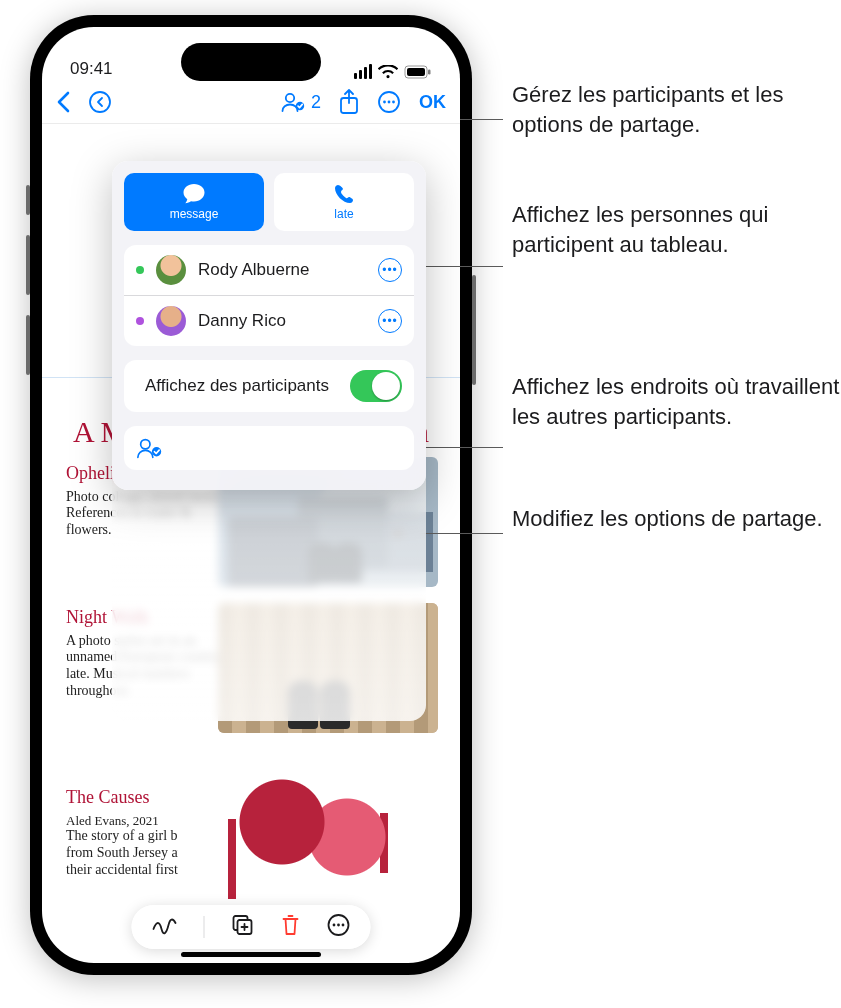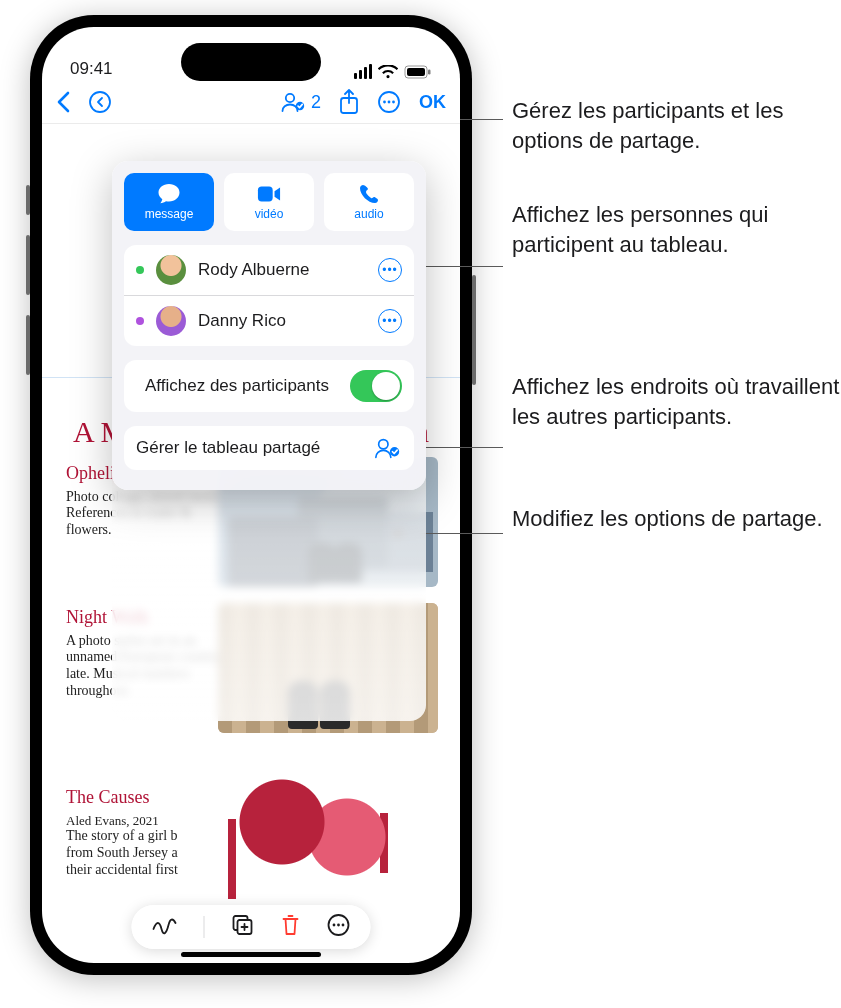--- a/index.html
+++ b/index.html
@@ -288,31 +288,24 @@
 
     <div class="popover">
       <div class="comm-row">
         <div class="comm-btn active">
           <svg viewBox="0 0 24 22">
               <path d="M12 1C6 1 1.5 4.8 1.5 9.6c0 2.7 1.5 5.1 3.8 6.7-.3 1.4-1.2 3-2 4 2.2-.2 4.4-1.2 5.7-2.1 1 .2 2 .3 3 .3 6 0 10.5-3.8 10.5-8.9S18 1 12 1z" fill="currentColor"></path>
             </svg>
           <span>message</span>
         </div>
         <div class="comm-btn">
-          <svg viewBox="0 0 26 18">
-              <rect x="1" y="1" width="16" height="16" rx="4" fill="currentColor"></rect>
-              <path d="M19 6l6-4v14l-6-4z" fill="currentColor"></path>
-            </svg>
-          <span>vidéo</span>
-        </div>
-        <div class="comm-btn">
           <svg viewBox="0 0 22 22">
               <path d="M5 2C4 2 2 3 2 5c0 7 8 15 15 15 2 0 3-2 3-3 0-1-3-3-4-3s-2 2-3 1-5-4-5-6 2-2 2-3-3-4-5-4z" fill="currentColor"></path>
             </svg>
-          <span>audio</span>
+          <span>late</span>
         </div>
       </div>
 
 
       <div class="card">
         <div class="row">
           <span class="dot" style="background:#34c759"></span>
           <span class="avatar" style="background:radial-gradient(circle at 50% 35%,#f2c29b 0 10px,#5a8f3e 11px)"></span>
           <span>Rody Albuerne</span>
           <span class="more-circ">•••</span>
@@ -333,21 +326,20 @@
               <div class="sub">Affichez des participants</div>
             </div>
           <div class="toggle"></div>
         </div>
       </div>
 
       <div style="height:14px"></div>
 
       <div class="card">
         <div class="row wide">
-          <span>Gérer le tableau partagé</span>
           <svg class="share-ic" viewBox="0 0 30 24">
             <circle cx="10" cy="8" r="5" fill="none" stroke="#007aff" stroke-width="1.8"></circle>
             <path d="M2 22c0-4.5 3.6-7.5 8-7.5s8 3 8 7.5" fill="none" stroke="#007aff" stroke-width="1.8" stroke-linecap="round"></path>
             <circle cx="22" cy="16" r="5" fill="#007aff"></circle>
             <path d="M19.8 16l1.8 1.9 3.2-3.6" stroke="#fff" stroke-width="1.8" fill="none" stroke-linecap="round" stroke-linejoin="round"></path>
           </svg>
         </div>
       </div>
     </div>
 
@@ -383,17 +375,17 @@
     <div class="home-ind"></div>
   </div>
 </div>
 
 <div class="lead" style="left:273px;top:119px;width:230px"></div>
 <div class="lead" style="left:297px;top:266px;width:206px"></div>
 <div class="lead" style="left:396px;top:447px;width:107px"></div>
 <div class="lead" style="left:398px;top:533px;width:105px"></div>
 
 <div class="callouts">
-  <div class="callout" style="left:22px;top:16px">Gérez les participants et les options de partage.</div>
+  <div class="callout" style="left:22px;top:0px">Gérez les participants et les options de partage.</div>
   <div class="callout" style="left:22px;top:120px">Affichez les personnes qui participent au tableau.</div>
   <div class="callout" style="left:22px;top:292px">Affichez les endroits où travaillent les autres participants.</div>
   <div class="callout" style="left:22px;top:424px">Modifiez les options de partage.</div>
 </div>
 
 </body></html>

